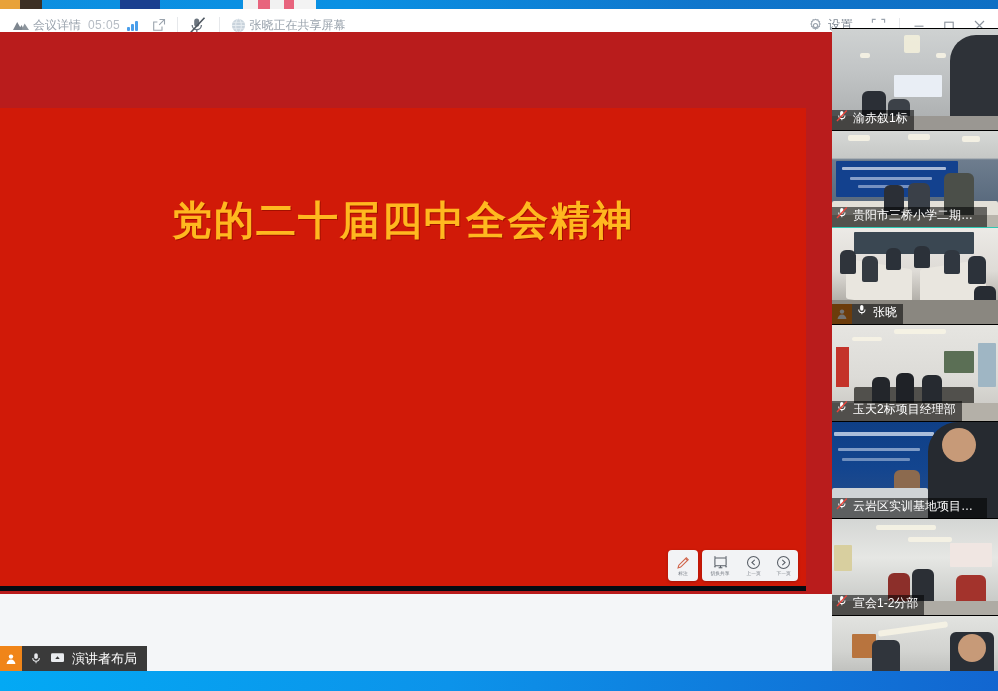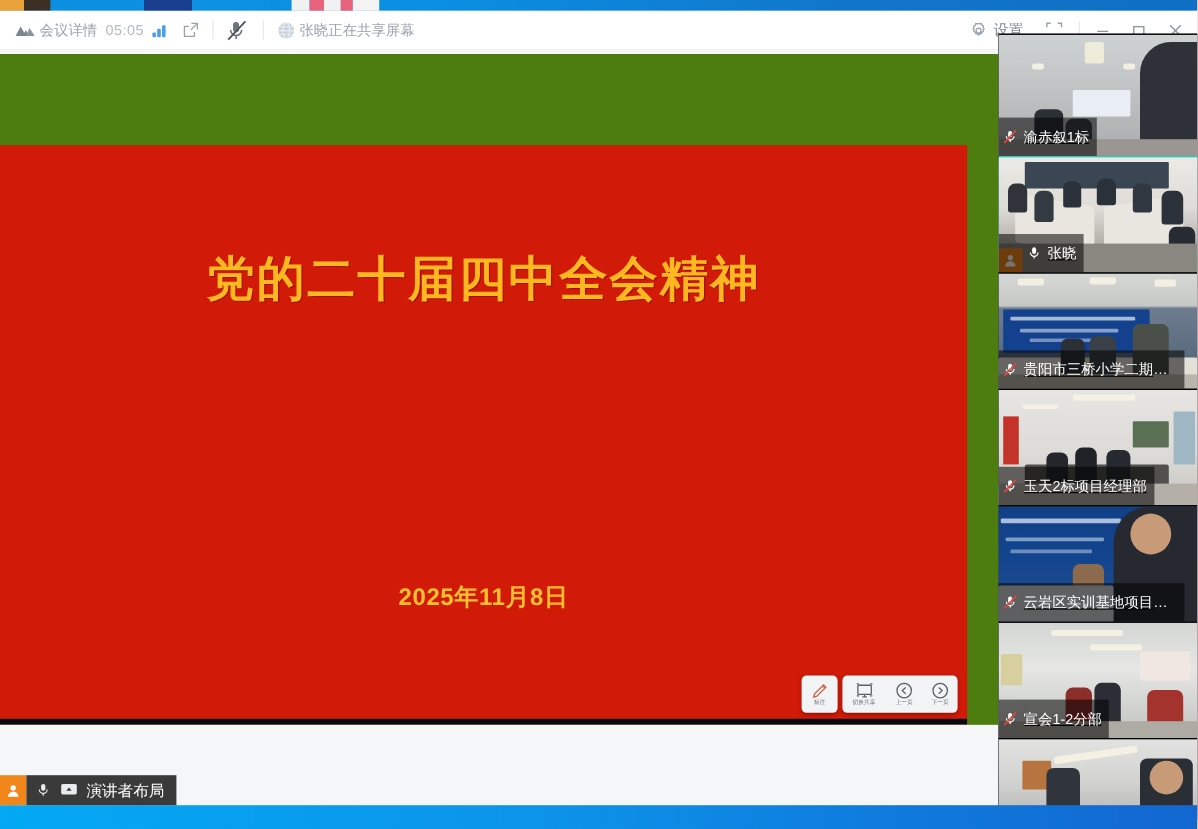--- a/index.html
+++ b/index.html
@@ -64,22 +64,22 @@
     background:#2b2f36; display:flex; align-items:center; z-index:40;
     box-shadow:0 1px 4px rgba(0,0,0,.25);
   }
   .speaking .mic { width:40px; display:flex; align-items:center; justify-content:center; }
   .speaking .vline { width:1px; height:18px; background:#555b63; }
   .speaking .txt { color:#eceef1; font-size:13.5px; padding-left:14px; letter-spacing:.5px; }
   .speaking .logo { position:absolute; right:10px; top:8px; opacity:.30; }
 
   
   .share-area {
-    position:absolute; left:0; top:45px; width:832px; height:562px;
-    background:#4d7c0f;
+    position:absolute; left:0; top:32px; width:832px; height:562px;
+    background:#b91c1c;
   }
   .slide {
     position:absolute; left:0; top:76px; width:806px; height:483px;
     background:#d11a08;
     overflow:hidden;
   }
   .slide-inner { position:absolute; inset:0; }
   .slide-title {
     position:absolute; left:0; right:0; top:88px;
     text-align:center; color:#ffb81f;
@@ -123,23 +123,23 @@
     position:absolute; right:0; top:28px; width:166px; height:655px;
     background:#1b1b1b; overflow:hidden;
   }
   .thumb {
     position:relative; width:166px; height:97px; overflow:hidden; background:#2a2d31;
     border-top:1px solid #000;
   }
   .thumb.active { outline:2px solid #2ec9b3; outline-offset:-2px; }
   .thumb .scene { position:absolute; inset:0; }
   .thumb .namebar {
-    position:absolute; left:0; bottom:0; height:32px;
-    display:flex; align-items:center; padding:0 6px 0 4px; gap:4px;
-    background:rgba(0,0,0,.55); max-width:100%;text-decoration:underline;
+    position:absolute; left:0; bottom:0; height:20px;
+    display:flex; padding:0 6px 0 4px; gap:4px;
+    background:rgba(0,0,0,.55); max-width:100%;
   }
   .thumb .namebar .nm {
     color:#fff; font-size:12px; white-space:nowrap; overflow:hidden; text-overflow:ellipsis;
     max-width:128px;
   }
   .thumb .hostbadge {
     position:absolute; left:0; bottom:0; width:20px; height:20px;
     background:#f08519; display:flex; align-items:center; justify-content:center;
   }
   .thumb.active .namebar { padding-left:24px; }
@@ -306,21 +306,20 @@
 
   <div class="share-area">
 
     <div class="slide">
       <div class="slide-inner">
 
         <div class="slide-title">
           <div>党的二十届四中全会精神</div>
         </div>
 
-        <div class="slide-date">2025年11月8日</div>
 
         <div class="annot">
           <div class="grp first">
             <div class="abtn">
               <span class="ico">
                 <svg width="15" height="15" viewBox="0 0 16 16" fill="none" stroke="#d0644a" stroke-width="1.2">
                   <path d="M2.2 13.8 L3 10.9 L11 3 L13 5 L5 12.9 Z"></path>
                   <path d="M10.2 3.8 L12.2 5.8"></path>
                 </svg>
               </span>
@@ -389,53 +388,20 @@
             <rect x="4.4" y="1.2" width="3.6" height="6" rx="1.8" fill="#fff" stroke="none"></rect>
             <path d="M2.9 5.9 a3.4 3.4 0 0 0 6.8 0"></path>
             <path d="M6.3 9.2 V11.2"></path>
             <path d="M1 12 L11.6 .6" stroke="#e8453c" stroke-width="1.5"></path>
           </svg>
         </span>
         <span class="nm">渝赤叙1标</span>
       </div>
     </div>
 
-    <div class="thumb active">
-      <div class="scene">
-        <div class="sc-wall" style="background:linear-gradient(180deg,#eceae6 0%,#dedbd6 45%,#8f8c86 100%);"></div>
-        <div class="sc-banner" style="left:22px;top:4px;width:120px;height:22px;background:#3a4752;"></div>
-        <div class="sc-table" style="left:14px;top:36px;width:66px;height:40px;background:#e9e6df;transform:skewY(9deg);"></div>
-        <div class="sc-table" style="left:88px;top:36px;width:66px;height:40px;background:#e9e6df;transform:skewY(-9deg);"></div>
-        <div class="sc-person" style="left:8px;top:22px;width:16px;height:24px;background:#2f343b;"></div>
-        <div class="sc-person" style="left:30px;top:28px;width:16px;height:26px;background:#343a41;"></div>
-        <div class="sc-person" style="left:54px;top:20px;width:15px;height:22px;background:#2b3139;"></div>
-        <div class="sc-person" style="left:82px;top:18px;width:16px;height:22px;background:#2b3139;"></div>
-        <div class="sc-person" style="left:112px;top:22px;width:16px;height:24px;background:#303740;"></div>
-        <div class="sc-person" style="left:136px;top:28px;width:18px;height:28px;background:#2c323a;"></div>
-        <div class="sc-person" style="left:142px;top:58px;width:22px;height:34px;background:#272c33;"></div>
-        <div class="sc-floor" style="height:24px;background:#8a8780;"></div>
-      </div>
-      <div class="hostbadge">
-        <svg width="12" height="12" viewBox="0 0 12 12" fill="#fff">
-          <circle cx="6" cy="3.6" r="2.2"></circle>
-          <path d="M1.6 11 a4.4 4.4 0 0 1 8.8 0 Z"></path>
-        </svg>
-      </div>
-      <div class="namebar">
-        <span class="ico">
-          <svg width="13" height="12" viewBox="0 0 14 13" fill="none" stroke="#fff" stroke-width="1.1">
-            <rect x="4.4" y="1.2" width="3.6" height="6" rx="1.8" fill="#fff" stroke="none"></rect>
-            <path d="M2.9 5.9 a3.4 3.4 0 0 0 6.8 0"></path>
-            <path d="M6.3 9.2 V11.2"></path>
-          </svg>
-        </span>
-        <span class="nm">张晓</span>
-      </div>
-    </div>
-
     <div class="thumb">
       <div class="scene">
         <div class="sc-wall" style="background:linear-gradient(180deg,#d6d8d6 0%,#c6c8c6 28%,#6e7d8e 30%,#4d5f74 100%);"></div>
         <div class="sc-light" style="left:16px;top:4px;width:22px;height:6px;"></div>
         <div class="sc-light" style="left:76px;top:3px;width:22px;height:6px;"></div>
         <div class="sc-light" style="left:130px;top:5px;width:18px;height:6px;"></div>
         <div class="sc-banner" style="left:4px;top:30px;width:122px;height:36px;background:#13418e;"></div>
         <div class="sc-banner" style="left:10px;top:36px;width:104px;height:3px;background:#cfd8ea;opacity:.8;"></div>
         <div class="sc-banner" style="left:18px;top:46px;width:82px;height:2.5px;background:#b9c7e2;opacity:.7;"></div>
         <div class="sc-banner" style="left:26px;top:54px;width:62px;height:2.5px;background:#b9c7e2;opacity:.6;"></div>
@@ -448,20 +414,53 @@
       <div class="namebar">
         <span class="ico">
           <svg width="13" height="12" viewBox="0 0 14 13" fill="none" stroke="#fff" stroke-width="1.1">
             <rect x="4.4" y="1.2" width="3.6" height="6" rx="1.8" fill="#fff" stroke="none"></rect>
             <path d="M2.9 5.9 a3.4 3.4 0 0 0 6.8 0"></path>
             <path d="M6.3 9.2 V11.2"></path>
             <path d="M1 12 L11.6 .6" stroke="#e8453c" stroke-width="1.5"></path>
           </svg>
         </span>
         <span class="nm">贵阳市三桥小学二期项目</span>
+      </div>
+    </div>
+
+    <div class="thumb active">
+      <div class="scene">
+        <div class="sc-wall" style="background:linear-gradient(180deg,#eceae6 0%,#dedbd6 45%,#8f8c86 100%);"></div>
+        <div class="sc-banner" style="left:22px;top:4px;width:120px;height:22px;background:#3a4752;"></div>
+        <div class="sc-table" style="left:14px;top:36px;width:66px;height:40px;background:#e9e6df;transform:skewY(9deg);"></div>
+        <div class="sc-table" style="left:88px;top:36px;width:66px;height:40px;background:#e9e6df;transform:skewY(-9deg);"></div>
+        <div class="sc-person" style="left:8px;top:22px;width:16px;height:24px;background:#2f343b;"></div>
+        <div class="sc-person" style="left:30px;top:28px;width:16px;height:26px;background:#343a41;"></div>
+        <div class="sc-person" style="left:54px;top:20px;width:15px;height:22px;background:#2b3139;"></div>
+        <div class="sc-person" style="left:82px;top:18px;width:16px;height:22px;background:#2b3139;"></div>
+        <div class="sc-person" style="left:112px;top:22px;width:16px;height:24px;background:#303740;"></div>
+        <div class="sc-person" style="left:136px;top:28px;width:18px;height:28px;background:#2c323a;"></div>
+        <div class="sc-person" style="left:142px;top:58px;width:22px;height:34px;background:#272c33;"></div>
+        <div class="sc-floor" style="height:24px;background:#8a8780;"></div>
+      </div>
+      <div class="hostbadge">
+        <svg width="12" height="12" viewBox="0 0 12 12" fill="#fff">
+          <circle cx="6" cy="3.6" r="2.2"></circle>
+          <path d="M1.6 11 a4.4 4.4 0 0 1 8.8 0 Z"></path>
+        </svg>
+      </div>
+      <div class="namebar">
+        <span class="ico">
+          <svg width="13" height="12" viewBox="0 0 14 13" fill="none" stroke="#fff" stroke-width="1.1">
+            <rect x="4.4" y="1.2" width="3.6" height="6" rx="1.8" fill="#fff" stroke="none"></rect>
+            <path d="M2.9 5.9 a3.4 3.4 0 0 0 6.8 0"></path>
+            <path d="M6.3 9.2 V11.2"></path>
+          </svg>
+        </span>
+        <span class="nm">张晓</span>
       </div>
     </div>
 
     <div class="thumb">
       <div class="scene">
         <div class="sc-wall" style="background:linear-gradient(180deg,#e6e5e1 0%,#dcdbd7 55%,#c6c4bf 100%);"></div>
         <div class="sc-light" style="left:62px;top:4px;width:52px;height:5px;"></div>
         <div class="sc-light" style="left:20px;top:12px;width:30px;height:4px;"></div>
         <div class="sc-flag" style="left:4px;top:22px;width:13px;height:40px;"></div>
         <div class="sc-banner" style="left:112px;top:26px;width:30px;height:22px;background:#5b6f55;"></div>

